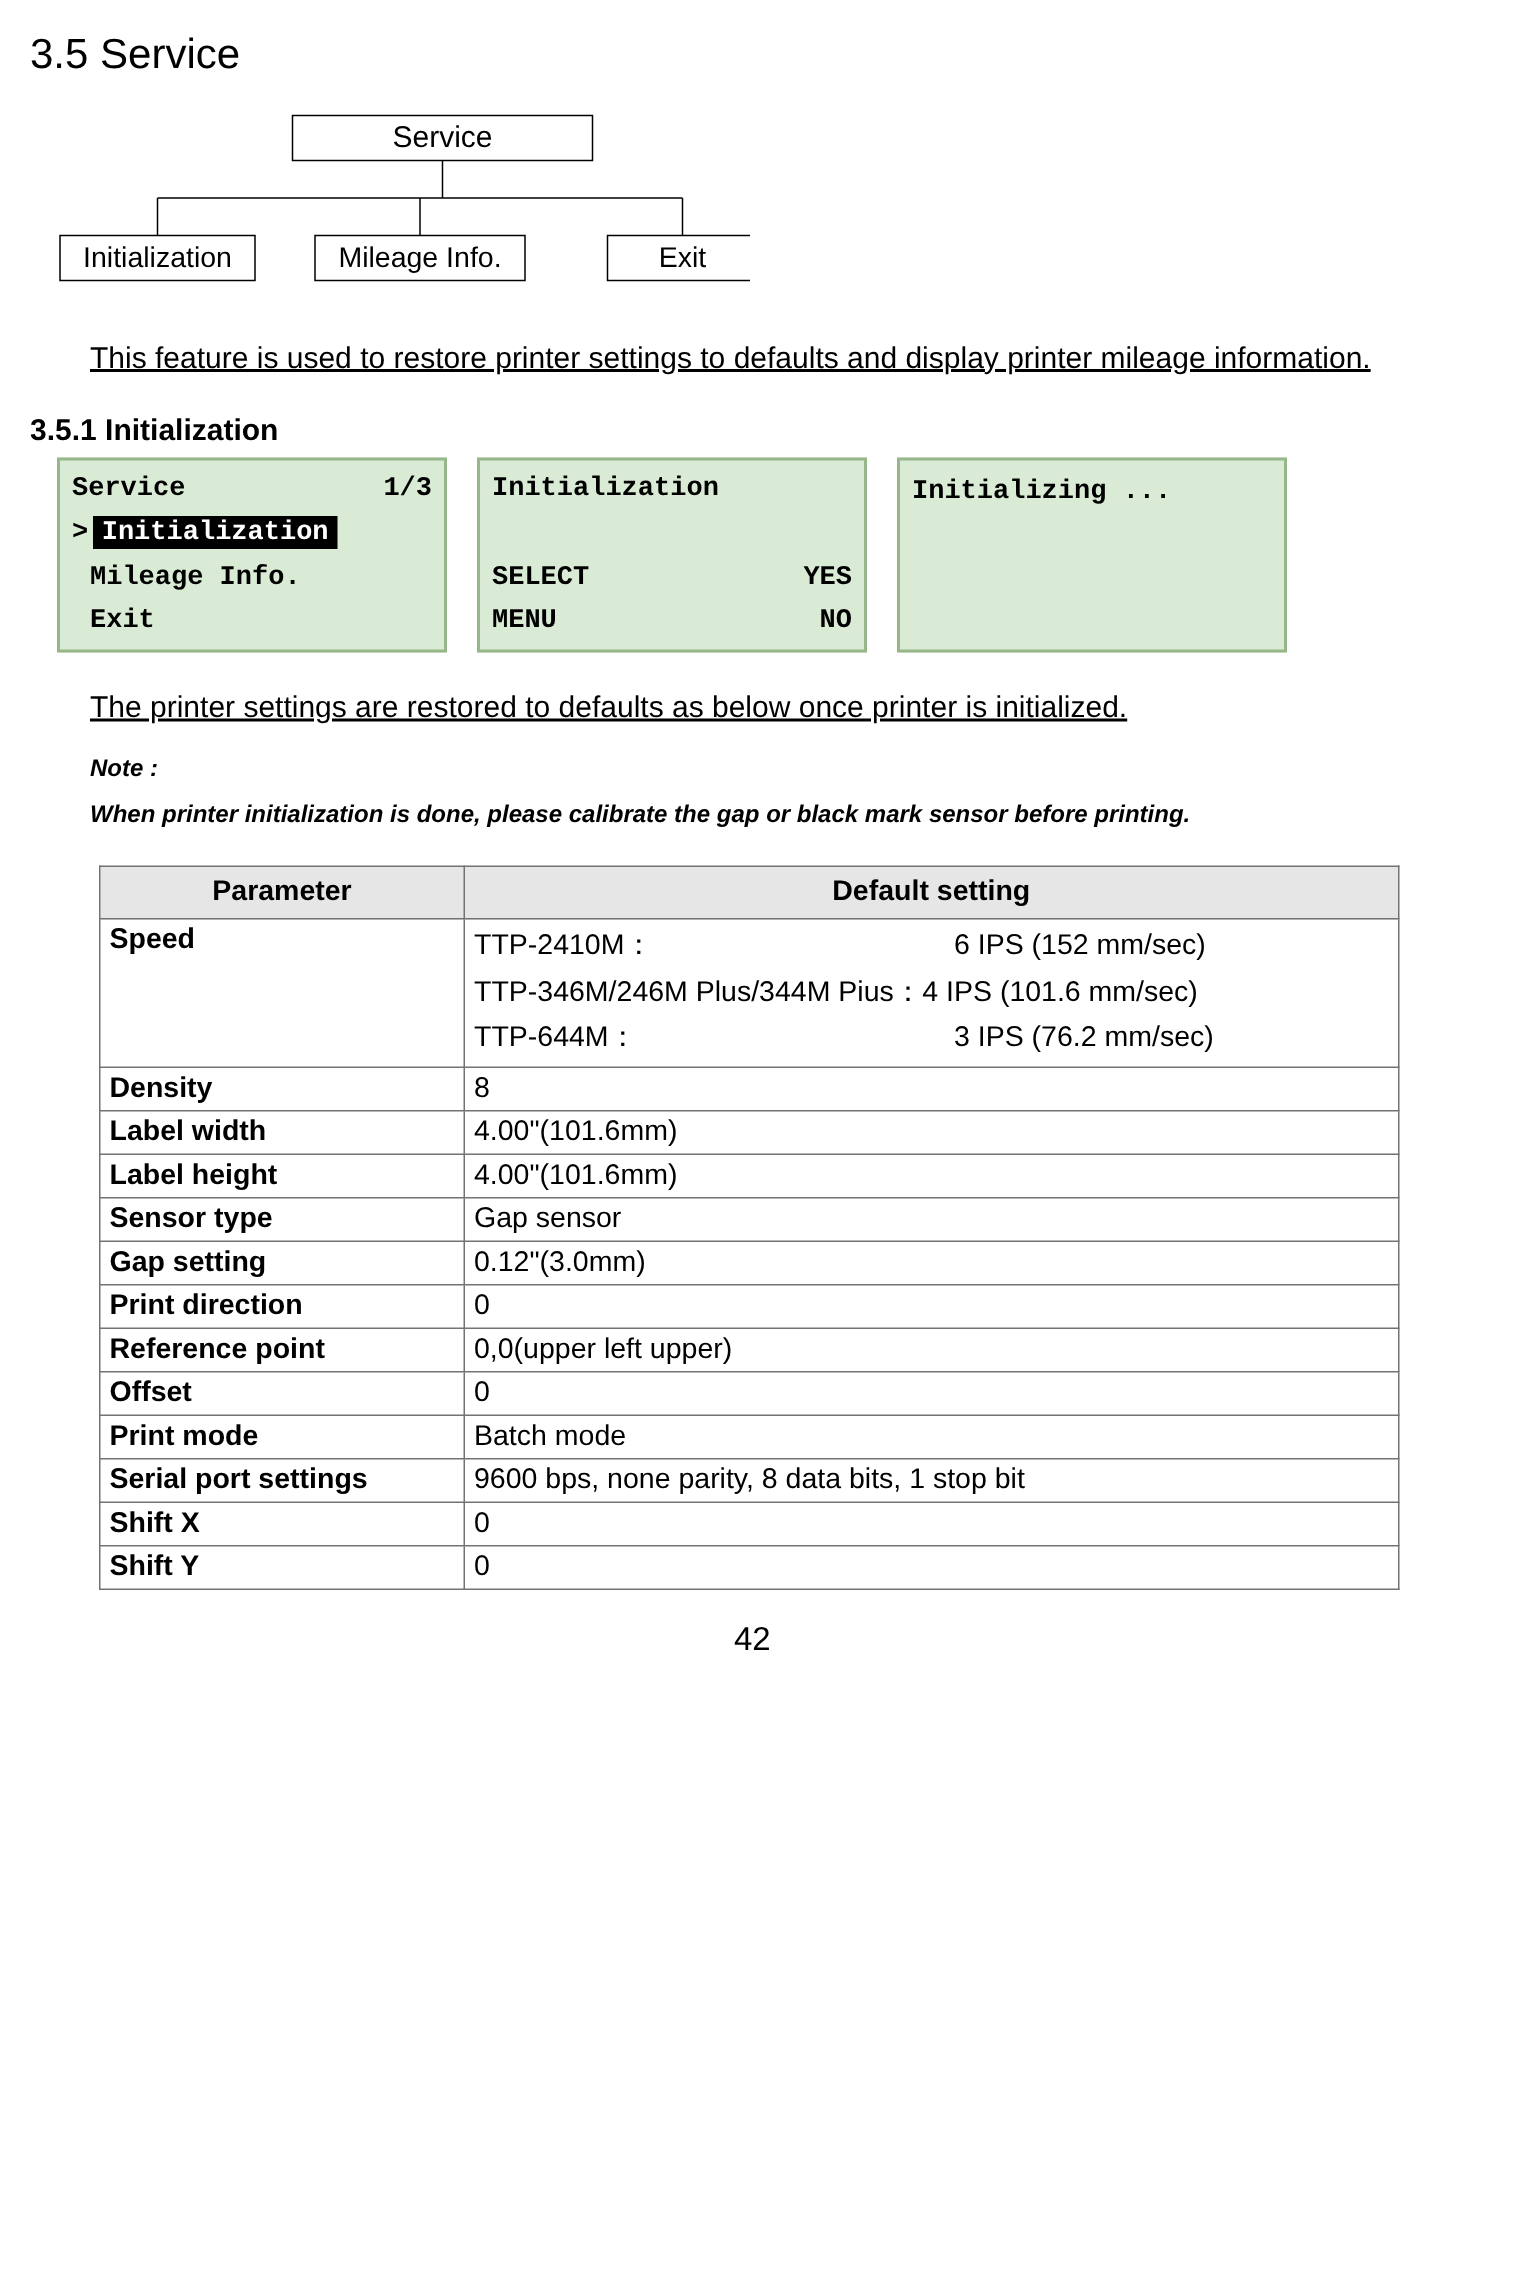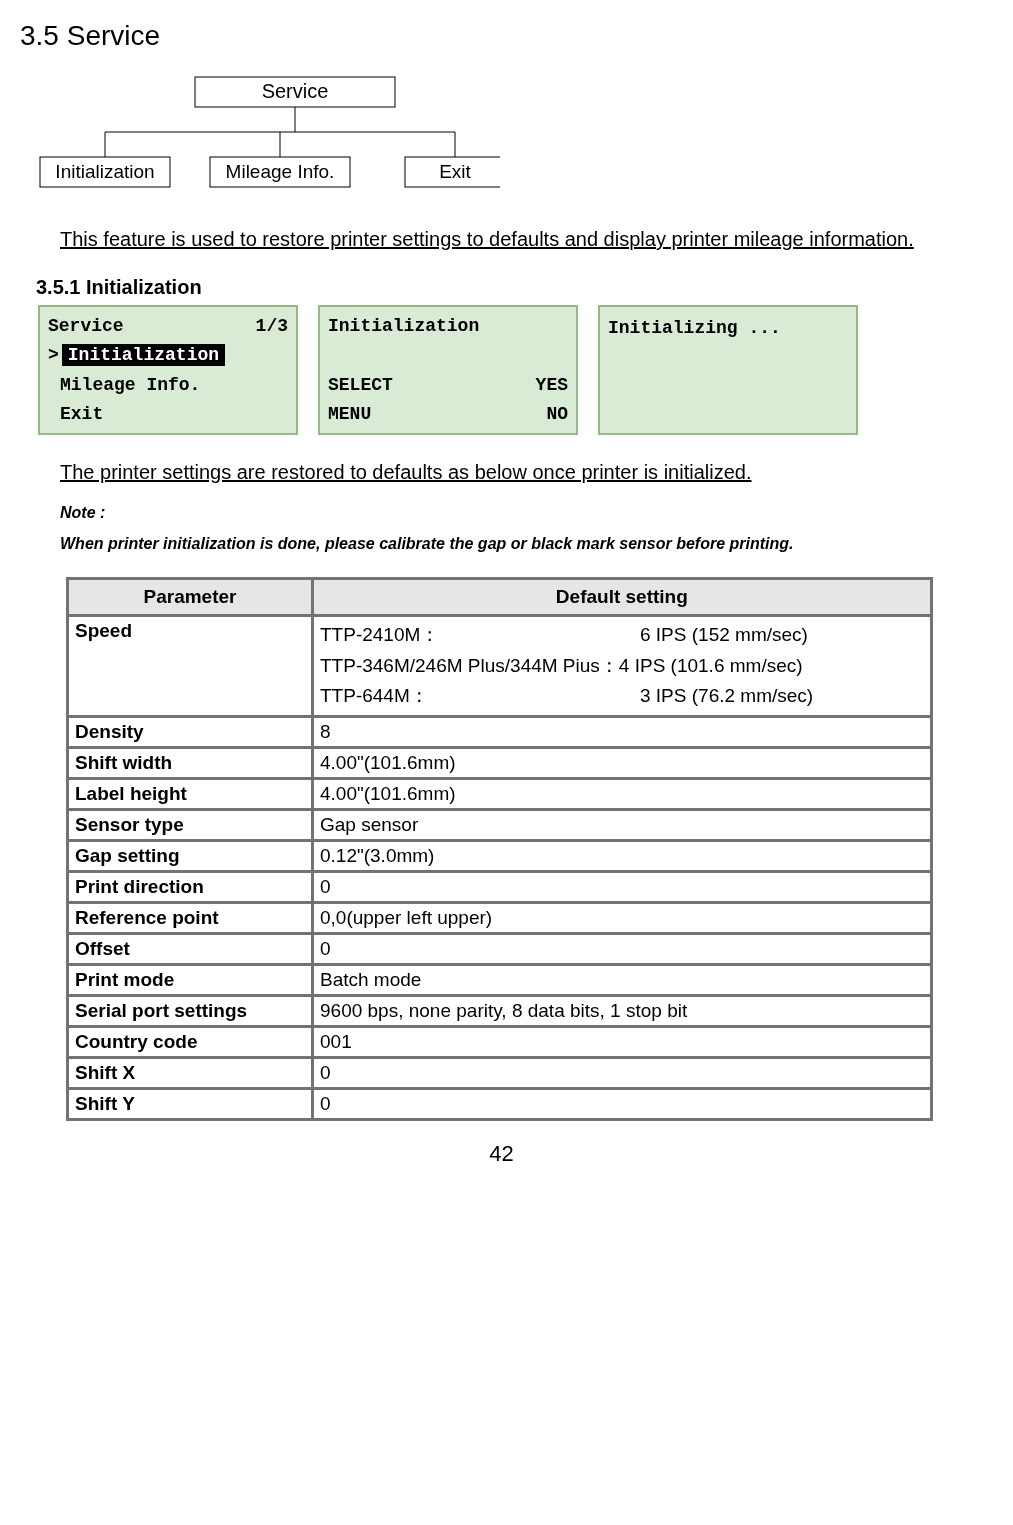--- a/index.html
+++ b/index.html
@@ -21,21 +21,21 @@
   .diagram svg { display: block; }
   .para {
     margin: 0 0 10px 40px;
     font-size: 20px;
     line-height: 1.7;
     text-decoration: underline;
   }
   .subsection-title {
     font-size: 20px;
     font-weight: bold;
-    margin: 20px 0 6px 16px;
+    margin: 20px 0 6px 0;
   }
   .screens {
     display: flex;
     gap: 20px;
     margin: 0 0 20px 18px;
     align-items: flex-start;
   }
   .screen {
     border: 2px solid #97b689;
     background: #d9ebd5;
@@ -70,21 +70,21 @@
     font-style: italic;
     font-weight: bold;
     line-height: 1.7;
   }
   table.params {
     border-collapse: collapse;
     margin: 20px 0 0 46px;
     width: 90%;
   }
   table.params th, table.params td {
-    border: 3px solid #737373;
+    border: 1px solid #737373;
     text-align: left;
     padding: 3px 6px;
     vertical-align: top;
     font-size: 19px;
   }
   table.params th {
     background: #e6e6e6;
     font-weight: bold;
     text-align: center;
     padding: 6px;
@@ -203,21 +203,21 @@
               <span>3 IPS (76.2 mm/sec)</span>
             </div>
       </div>
     </td>
   </tr>
   <tr>
         <td class="param">Density</td>
         <td>8</td>
       </tr>
   <tr>
-        <td class="param">Shift width</td>
+        <td class="param">Label width</td>
         <td>4.00"(101.6mm)</td>
       </tr>
   <tr>
         <td class="param">Label height</td>
         <td>4.00"(101.6mm)</td>
       </tr>
   <tr>
         <td class="param">Sensor type</td>
         <td>Gap sensor</td>
       </tr>
@@ -239,24 +239,20 @@
       </tr>
   <tr>
         <td class="param">Print mode</td>
         <td>Batch mode</td>
       </tr>
   <tr>
         <td class="param">Serial port settings</td>
         <td>9600 bps, none parity, 8 data bits, 1 stop bit</td>
       </tr>
   <tr>
-        <td class="param">Country code</td>
-        <td>001</td>
-      </tr>
-  <tr>
         <td class="param">Shift X</td>
         <td>0</td>
       </tr>
   <tr>
         <td class="param">Shift Y</td>
         <td>0</td>
       </tr>
 </tbody>
   </table>
 

